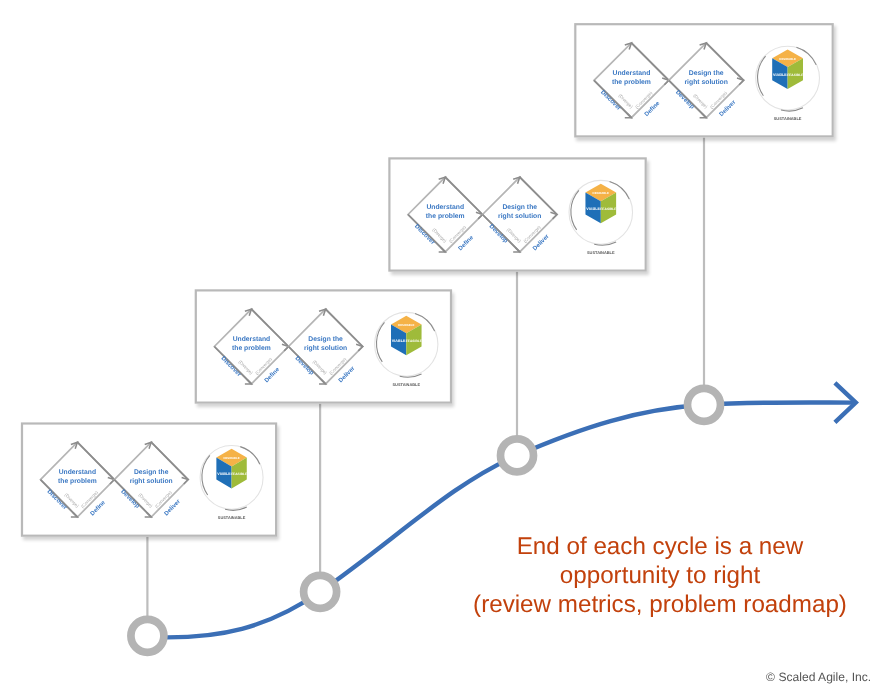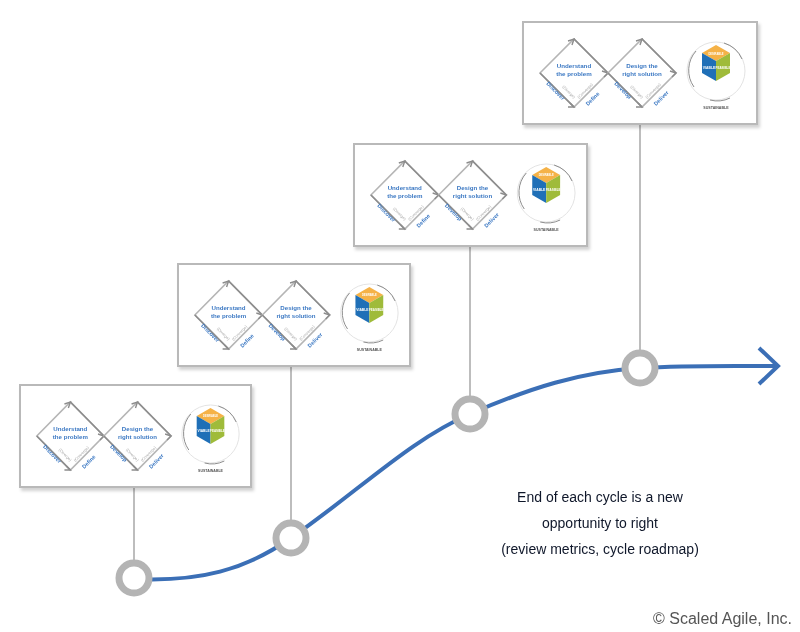--- a/index.html
+++ b/index.html
@@ -3,23 +3,23 @@
 <meta charset="utf-8">
 <style>
   html, body { margin: 0; padding: 0; background: #ffffff; }
   body { width: 800px; height: 632px; position: relative; overflow: hidden;
          font-family: "Liberation Sans", sans-serif; }
   #stage { position: absolute; left: 0; top: 0; width: 800px; height: 632px; }
   .panel { position: absolute; background: #fff; border: 2px solid #b9b9b9;
            box-shadow: 2px 3px 3px rgba(0,0,0,0.18); box-sizing: border-box; }
   .panel svg { position: absolute; left: 0; top: 0; width: 100%; height: 100%; }
   .caption { position: absolute; left: 420px; top: 484px; width: 360px;
-             text-align: center; font-size: 14px; line-height: 26px; color: #0f172a; }
+             text-align: center; font-size: 22px; line-height: 26px; color: #c2410c; }
   .caption div { white-space: nowrap; }
-  .copyright { position: absolute; right: 8px; top: 610px; font-size: 16px; color: #555; margin-left: 12px; }
+  .copyright { position: absolute; right: 8px; top: 610px; font-size: 11px; color: #555; margin-left: 12px; }
 </style>
 </head>
 <body>
 
 <div id="stage">
 
   <svg id="curve-layer" width="800" height="632" style="position:absolute;left:0;top:0">
 
     <line x1="134" y1="487" x2="134" y2="562" stroke="#bdbdbd" stroke-width="2"></line>
     <line x1="291" y1="366" x2="291" y2="522" stroke="#bdbdbd" stroke-width="2"></line>
@@ -196,17 +196,17 @@
       <text x="185" y="46" font-size="3.4" fill="#fff" text-anchor="middle" font-weight="bold">VIABLE</text>
       <text x="199" y="46" font-size="3" fill="#fff" text-anchor="middle" font-weight="bold">FEASIBLE</text>
       <text x="192" y="86" font-size="3.6" fill="#555" text-anchor="middle" font-weight="bold">SUSTAINABLE</text>
     </g>
   </svg>
 </div>
 
   <div class="caption">
     <div>End of each cycle is a new</div>
     <div>opportunity to right</div>
-    <div>(review metrics, cycle roadmap)</div>
+    <div>(review metrics, problem roadmap)</div>
   </div>
 
   <div class="copyright">© Scaled Agile, Inc.</div>
 </div>
 
 </body></html>

